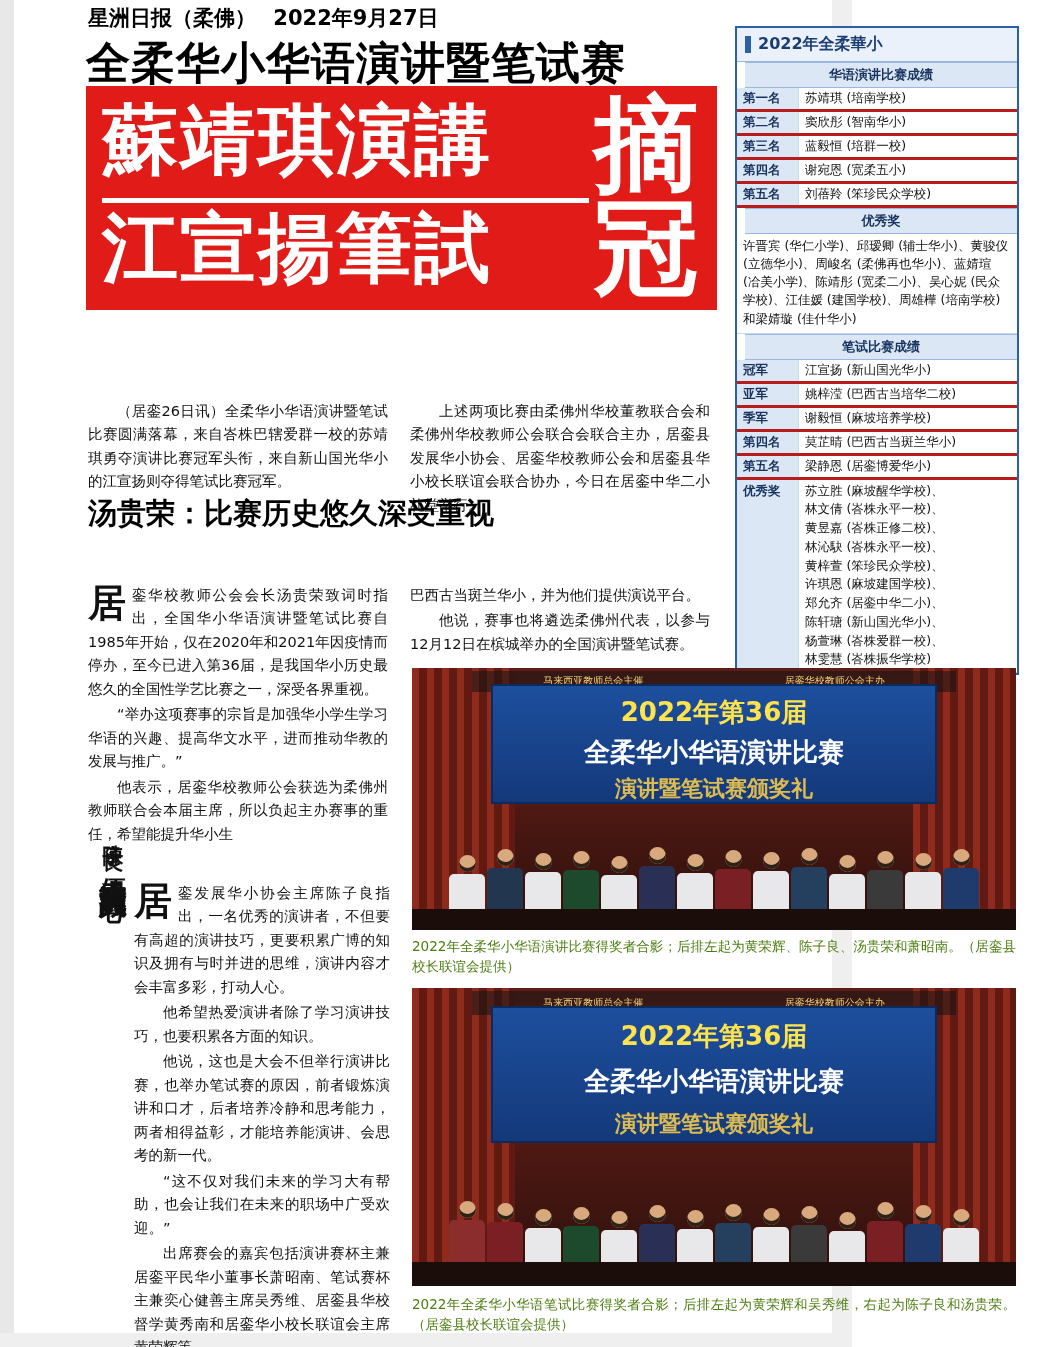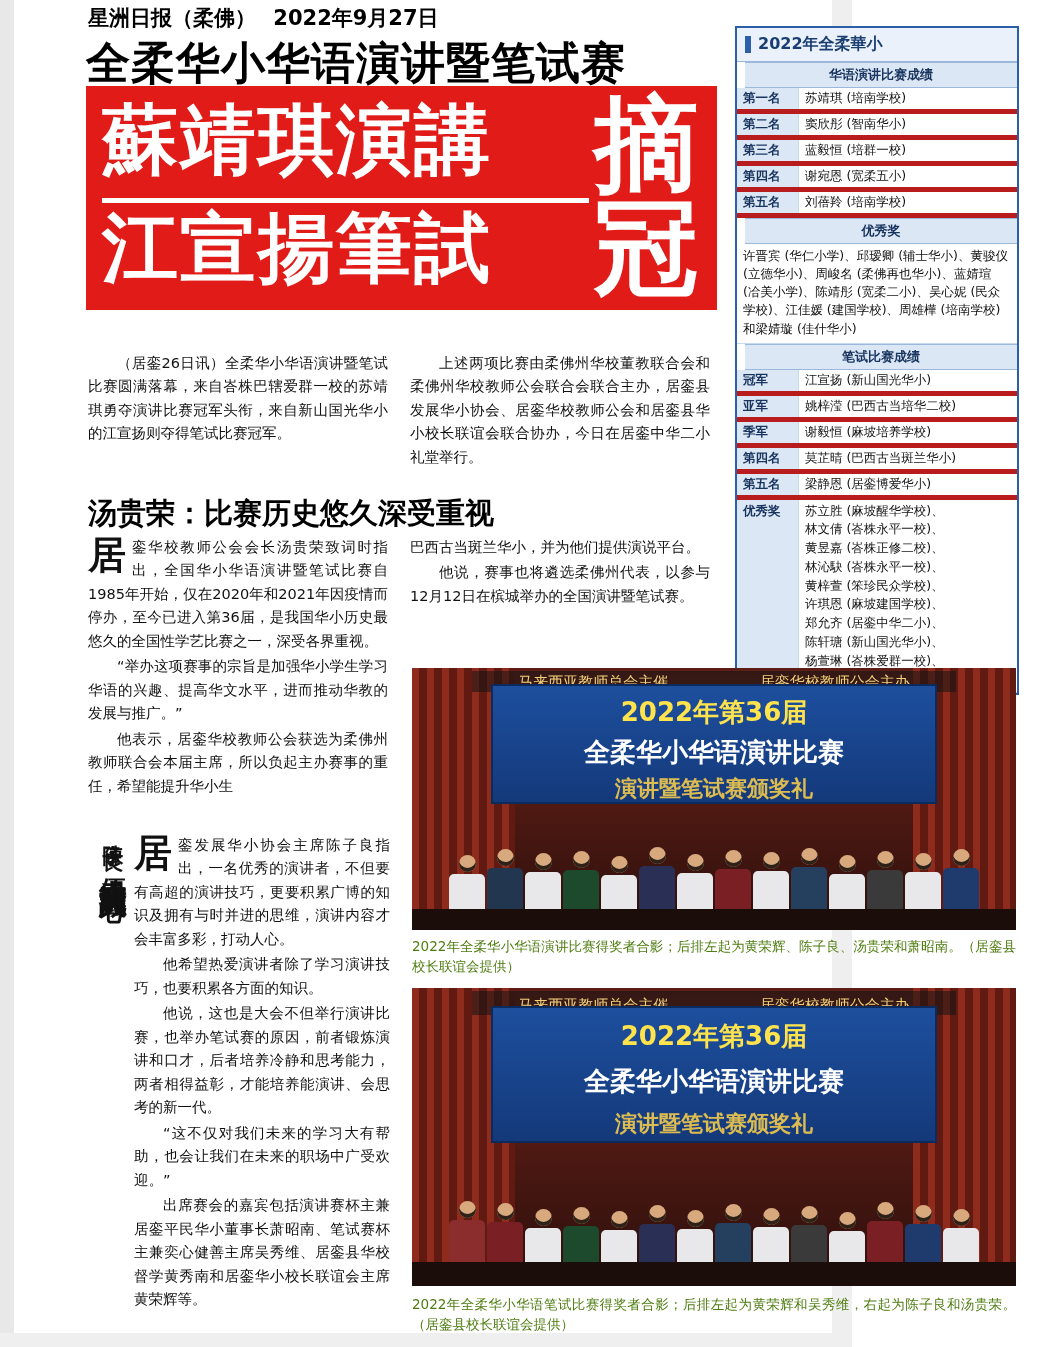--- a/index.html
+++ b/index.html
@@ -121,21 +121,21 @@
     font-weight: bold;
     color: #17335e;
     padding: 3px 0;
     border-top: 1px solid #9bb8dc;
     border-bottom: 1px solid #9bb8dc;
     font-size: 13px;
     margin-left: 8px;
   }
   .row {
     display: flex;
-    border-bottom: 5px solid #b91c1c;
+    border-bottom: 3px solid #b91c1c;
     min-height: 19px;
     align-items: center;
   }
   .row .rank {
     width: 62px;
     flex: none;
     background: #dbe7f5;
     color: #17335e;
     font-weight: bold;
     padding: 2px 0 2px 6px;
@@ -177,20 +177,21 @@
     font-size: 12.5px;
   }
 
   
   .col {
     position: absolute;
     font-size: 14.5px;
     line-height: 1.62;
     color: #111;
     text-align: justify;
+    margin-top: 48px;
   }
   .col p { margin: 0 0 2px 0; text-indent: 2em; }
   .col p.noindent { text-indent: 0; }
 
   .lead-col-1 { left: 88px; top: 352px; width: 300px; }
   .lead-col-2 { left: 410px; top: 352px; width: 300px; }
 
   .subhead {
     position: absolute;
     left: 88px;
@@ -278,24 +279,24 @@
   .banner .b1 { top: 8%; font-size: 26px; color: #ffe34d; }
   .banner .b2 { top: 42%; font-size: 26px; color: #ffffff; }
   .banner .b3 { top: 76%; font-size: 22px; color: #ffd24a; opacity: .85; }
   .topbar {
     position: absolute;
     left: 10%; right: 10%;
     top: 1%;
     height: 8%;
     background: rgba(20,20,20,0.55);
     color: #f3d27a;
-    font-size: 15px;
+    font-size: 10px;
     display: flex;
     justify-content: space-around;
-    align-items: flex-end;
+    align-items: center;
     white-space: nowrap;
   }
   .people {
     position: absolute;
     left: 0; right: 0; bottom: 0;
     height: 46%;
     display: flex;
     align-items: flex-end;
     justify-content: center;
     gap: 2px;
@@ -393,21 +394,21 @@
     <div class="row">
       <div class="rank">第三名</div>
       <div class="val">蓝毅恒 (培群一校)</div>
     </div>
     <div class="row">
       <div class="rank">第四名</div>
       <div class="val">谢宛恩 (宽柔五小)</div>
     </div>
     <div class="row">
       <div class="rank">第五名</div>
-      <div class="val">刘蓓羚 (培南学校)</div>
+      <div class="val">刘蓓羚 (笨珍民众学校)</div>
     </div>
 
     <div class="sec-head">优秀奖</div>
     <div class="honor">许晋宾 (华仁小学)、邱瑷卿 (辅士华小)、黄骏仪 (立德华小)、周峻名 (柔佛再也华小)、蓝婧瑄 (冾美小学)、陈靖彤 (宽柔二小)、吴心妮 (民众学校)、江佳媛 (建国学校)、周雄樺 (培南学校)和梁婧璇 (佳什华小)</div>
 
     <div class="sec-head">笔试比赛成绩</div>
 
     <div class="row">
       <div class="rank">冠军</div>
       <div class="val">江宣扬 (新山国光华小)</div>

